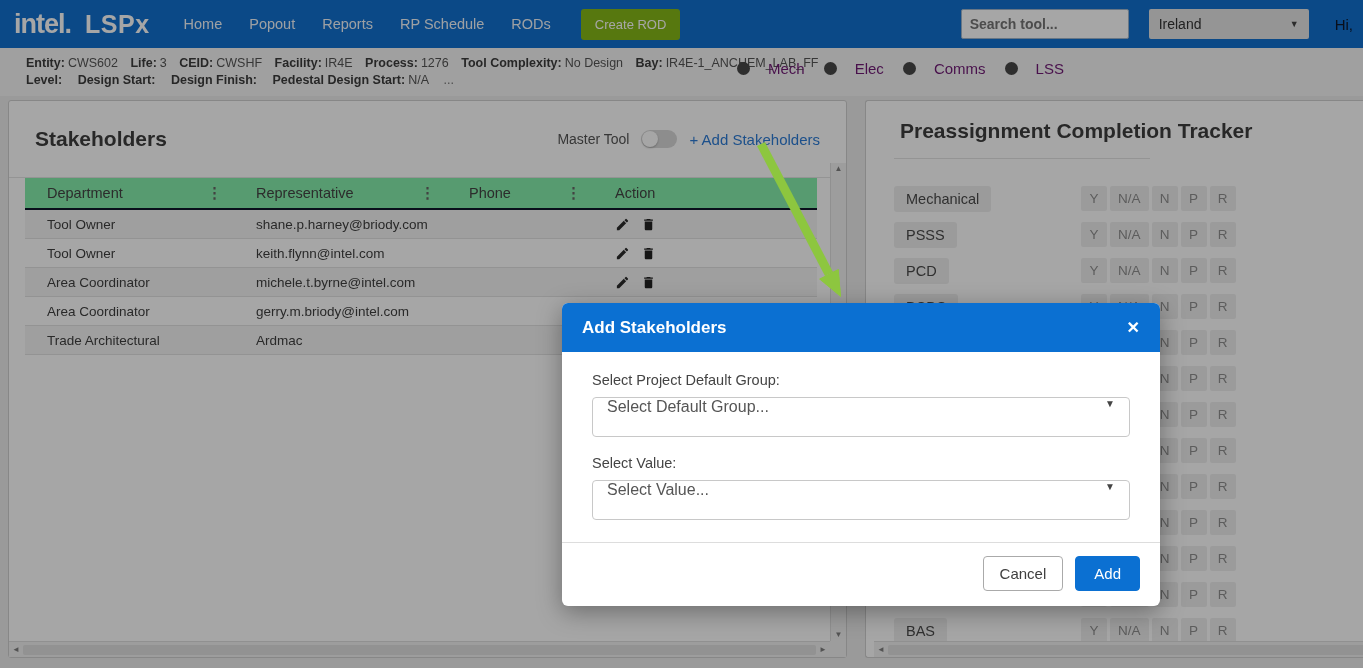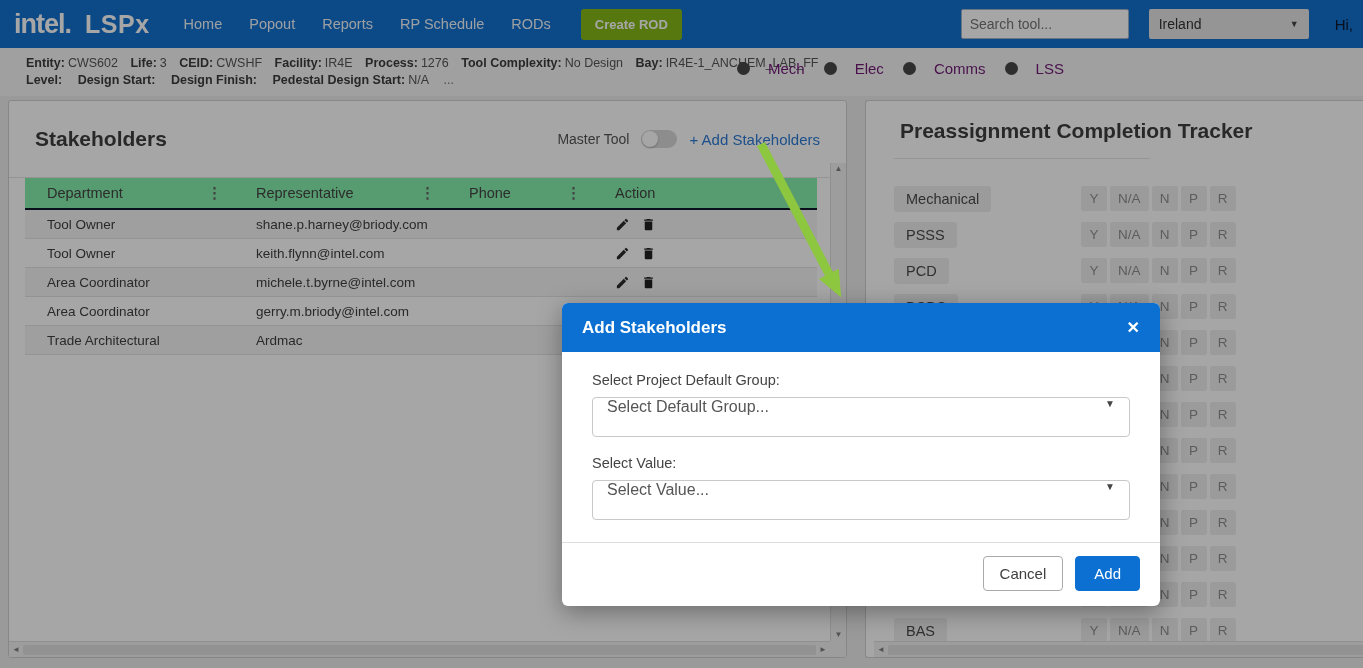--- a/index.html
+++ b/index.html
@@ -15,28 +15,29 @@
     background:#1170d0;display:flex;align-items:center;
     padding:0 10px 0 14px;box-sizing:border-box;z-index:1;
   }
   .brand{display:flex;align-items:baseline;gap:14px;margin-right:34px;}
   .brand .intel{color:#fff;font-size:27px;font-weight:700;letter-spacing:-1px;}
   .brand .lspx{color:#fff;font-size:25px;font-weight:700;letter-spacing:0.5px;}
   .nav-items{display:flex;gap:27px;align-items:center;}
   .nav-item{color:#f2f6fb;font-size:14.5px;cursor:pointer;white-space:nowrap;}
   .create-rod{
     margin-left:30px;background:#86b918;color:#fff;border:none;border-radius:3px;
-    font-size:13px;font-weight:700;padding:8px 14px;cursor:pointer;
+    font-size:13px;font-weight:400;padding:8px 14px;cursor:pointer;
     font-family:"Liberation Sans", sans-serif;
   }
   .nav-right{margin-left:auto;display:flex;align-items:center;gap:20px;}
   .search-input{
     width:150px;height:28px;border:1px solid #9fb6cc;border-radius:2px;
     padding:0 8px;font-size:14px;color:#333;background:#fff;outline:none;
     font-family:"Liberation Sans", sans-serif;
+    font-weight:bold;
   }
   .region-select{
     width:140px;height:30px;background:#e5e5e5;border-radius:2px;display:flex;
     align-items:center;padding:0 10px;font-size:14px;color:#333;cursor:pointer;gap:6px;
   }
   .region-select .caret{margin-left:auto;font-size:9px;color:#444;}
   .greeting{color:#0f172a;font-size:15px;white-space:nowrap;margin-left:6px;}
   
   .infobar{
     position:absolute;left:0;top:48px;right:0;height:48px;background:#f6f6f6;

